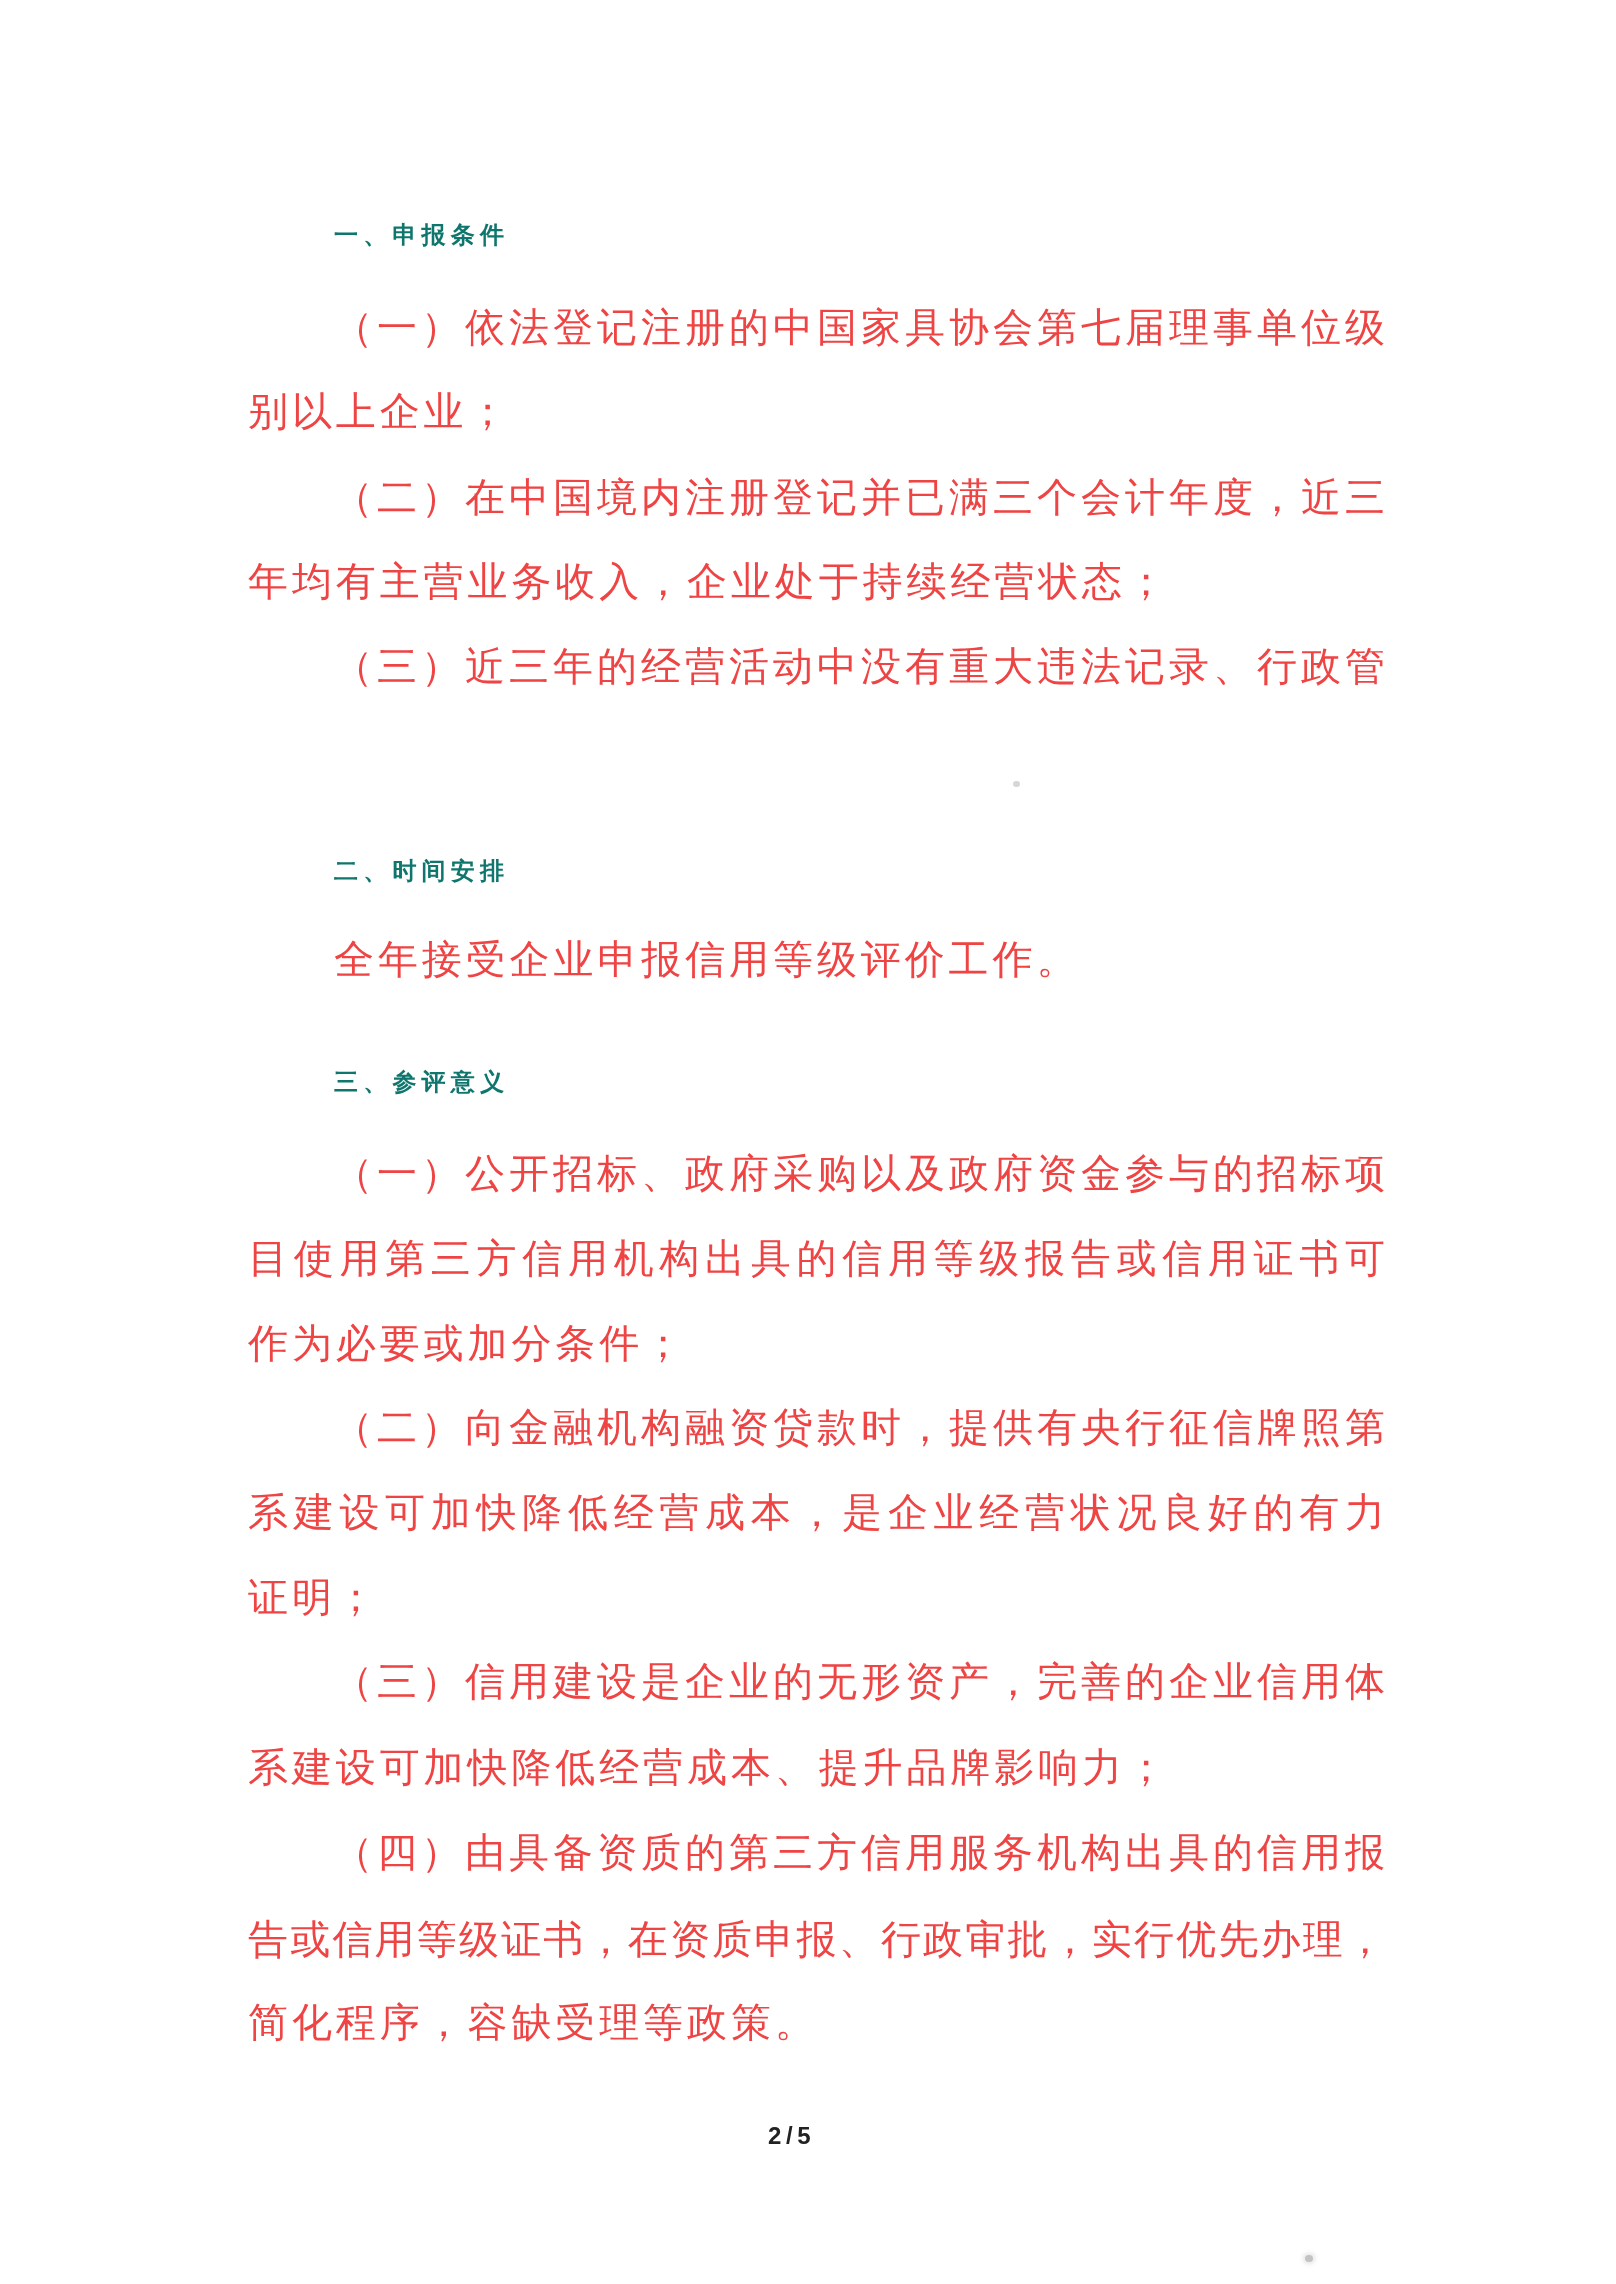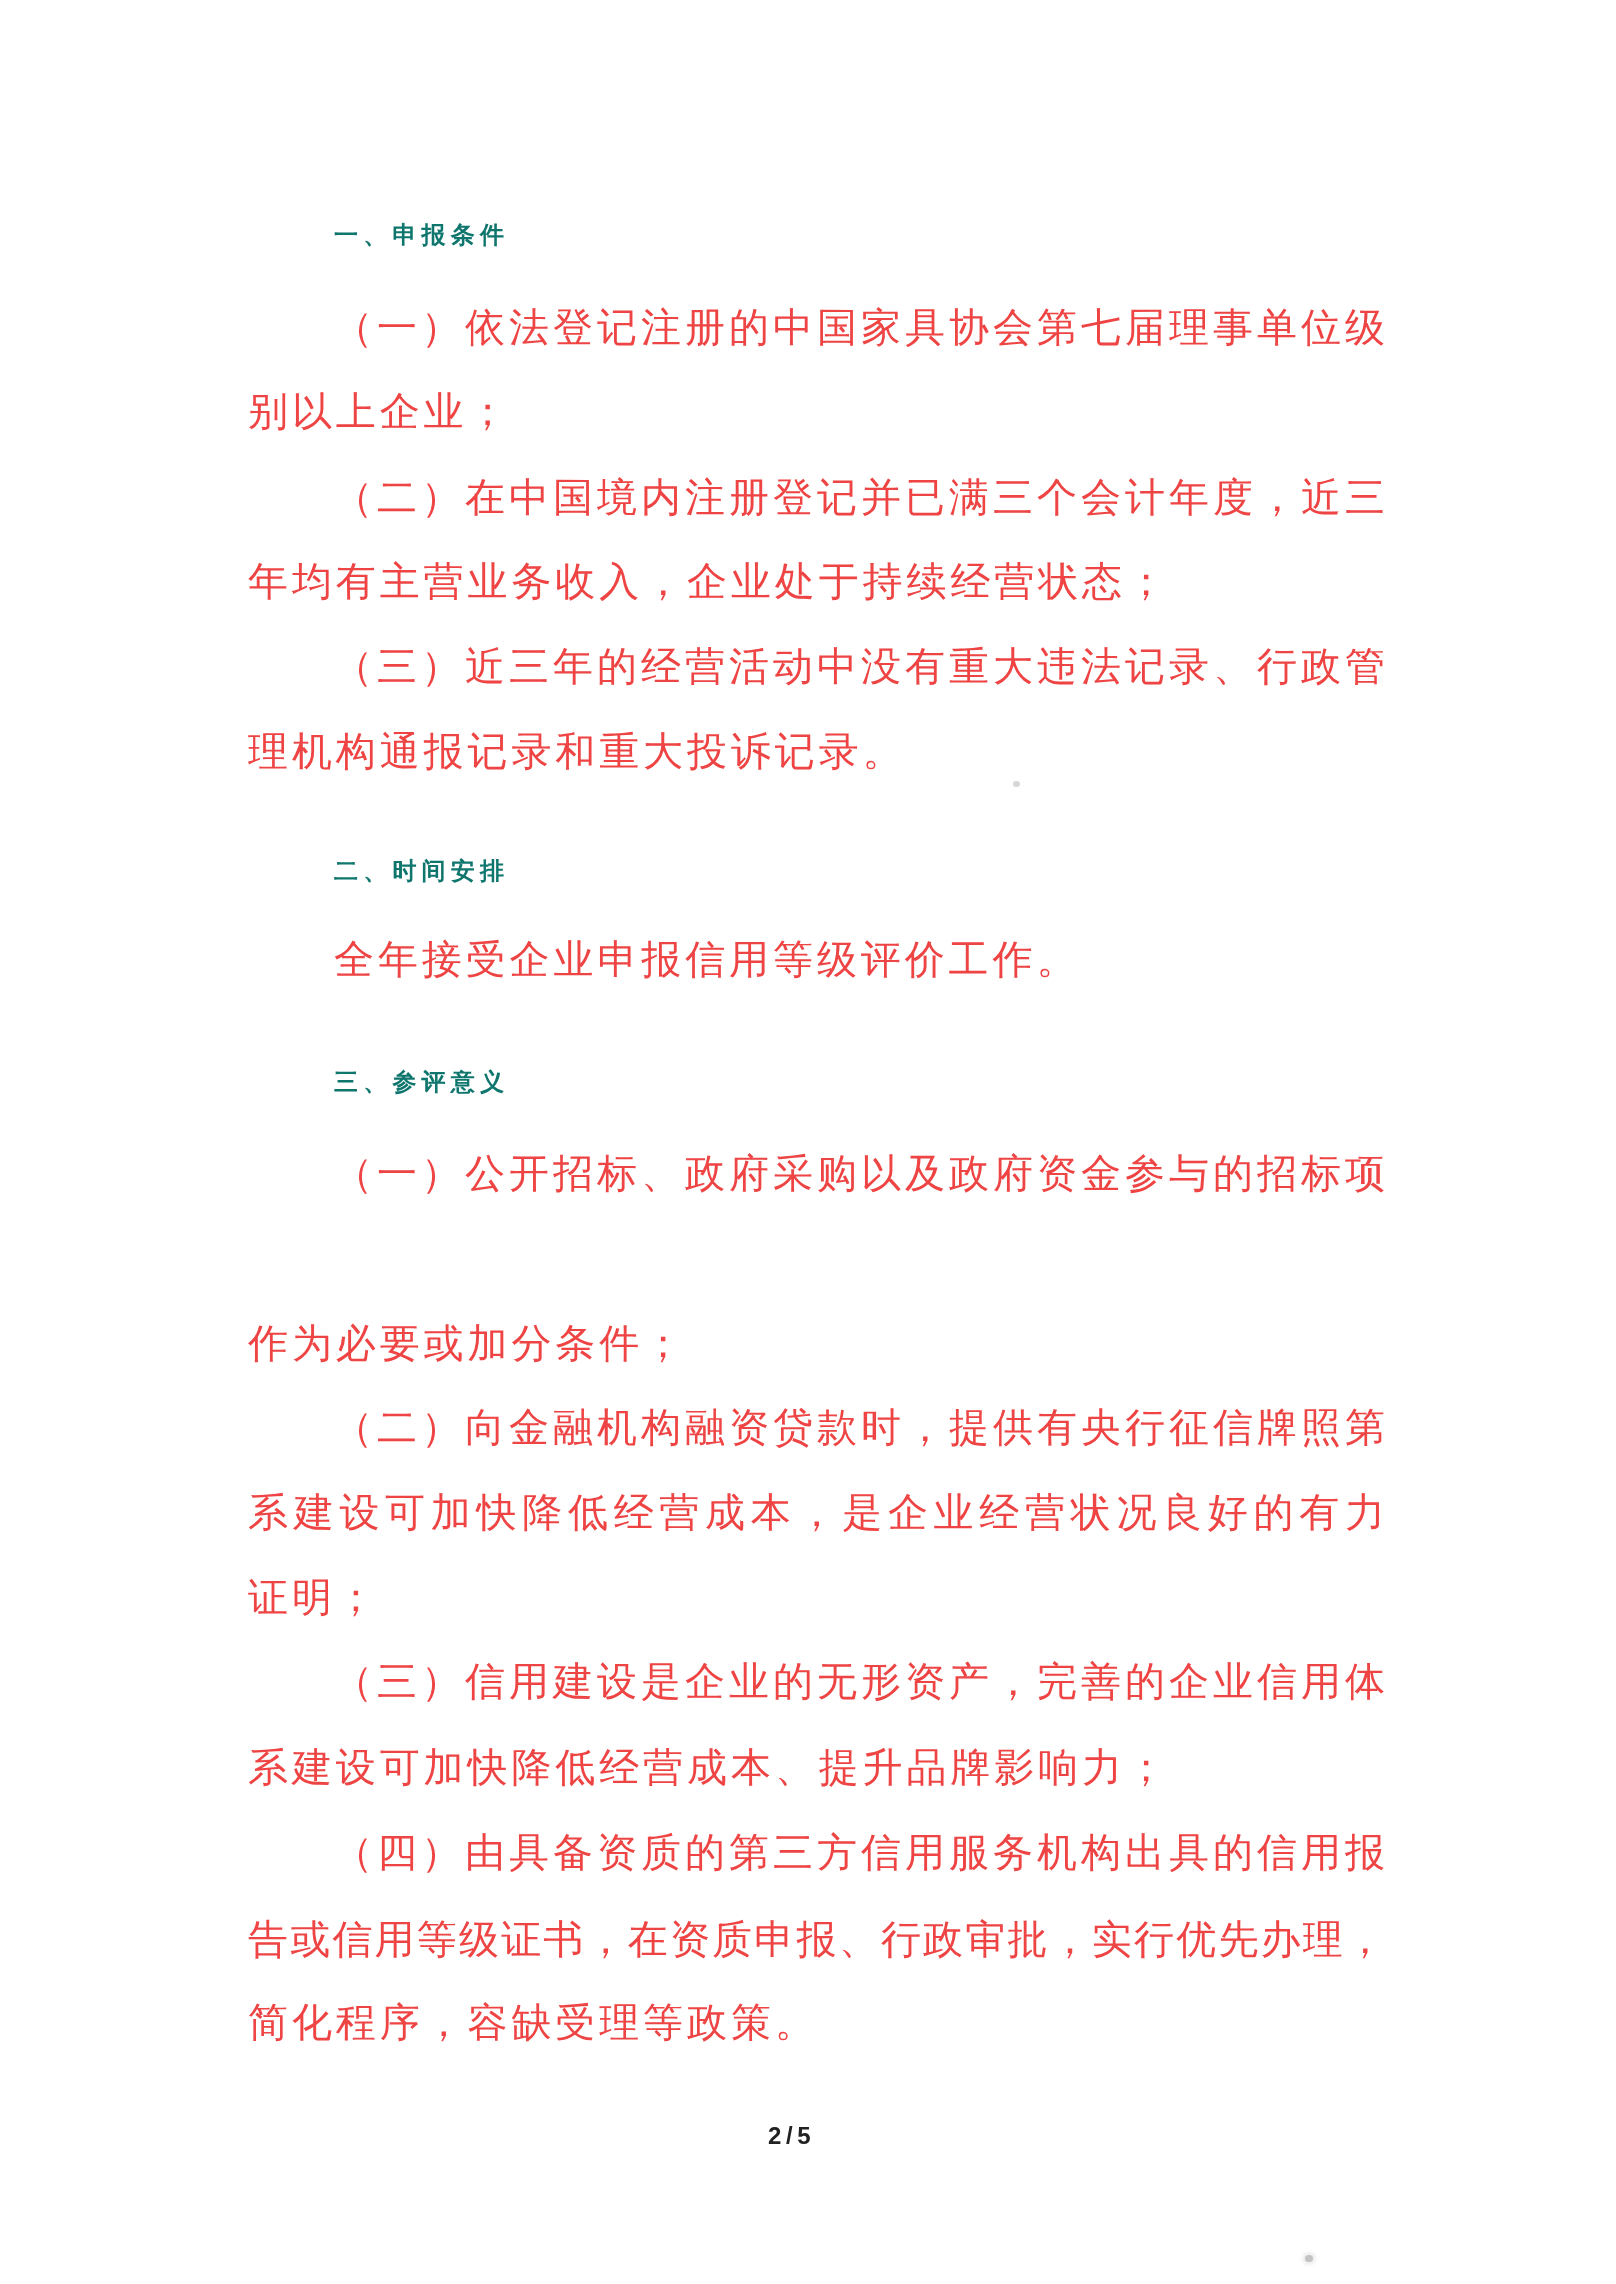--- a/index.html
+++ b/index.html
@@ -102,29 +102,29 @@
 
   <div class="heading" style="top:222px">一、申报条件</div>
 
   <div class="line just indent" style="top:306px">（一）依法登记注册的中国家具协会第七届理事单位级</div>
   <div class="line natural" style="top:390px">别以上企业；</div>
 
   <div class="line just indent" style="top:476px">（二）在中国境内注册登记并已满三个会计年度，近三</div>
   <div class="line natural" style="top:560px">年均有主营业务收入，企业处于持续经营状态；</div>
 
   <div class="line just indent" style="top:645px">（三）近三年的经营活动中没有重大违法记录、行政管</div>
-  <div class="line natural" style="top:730px">理机构通报记录和重大投诉记录。</div>
 
   <div class="heading" style="top:858px">二、时间安排</div>
 
   <div class="line indent-natural" style="top:938px">全年接受企业申报信用等级评价工作。</div>
 
   <div class="heading" style="top:1069px">三、参评意义</div>
 
   <div class="line just indent" style="top:1152px">（一）公开招标、政府采购以及政府资金参与的招标项</div>
+  <div class="line just" style="top:1237px">目使用第三方信用机构出具的信用等级报告或信用证书可</div>
   <div class="line natural" style="top:1322px">作为必要或加分条件；</div>
 
   <div class="line just indent" style="top:1406px">（二）向金融机构融资贷款时，提供有央行征信牌照第</div>
   <div class="line just" style="top:1491px">系建设可加快降低经营成本，是企业经营状况良好的有力</div>
   <div class="line natural" style="top:1576px">证明；</div>
 
   <div class="line just indent" style="top:1660px">（三）信用建设是企业的无形资产，完善的企业信用体</div>
   <div class="line natural" style="top:1746px">系建设可加快降低经营成本、提升品牌影响力；</div>
 
   <div class="line just indent" style="top:1831px">（四）由具备资质的第三方信用服务机构出具的信用报</div>

